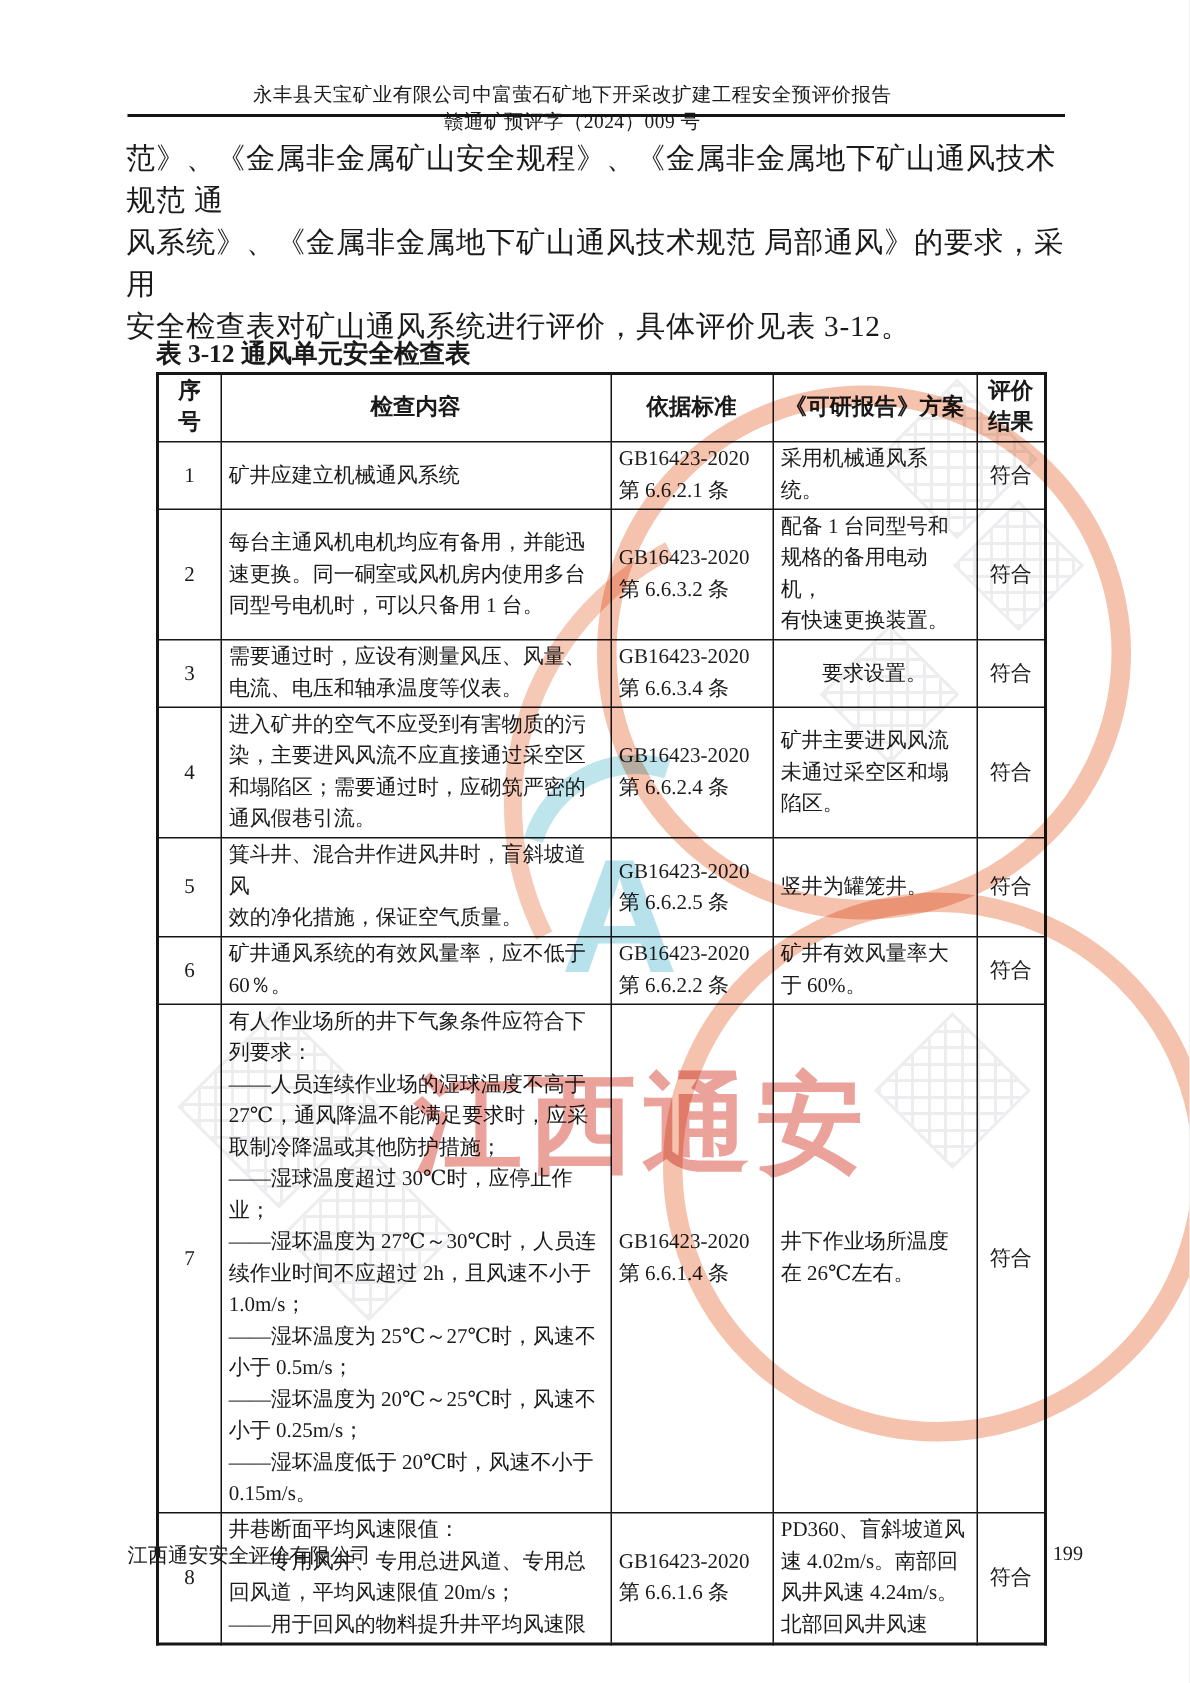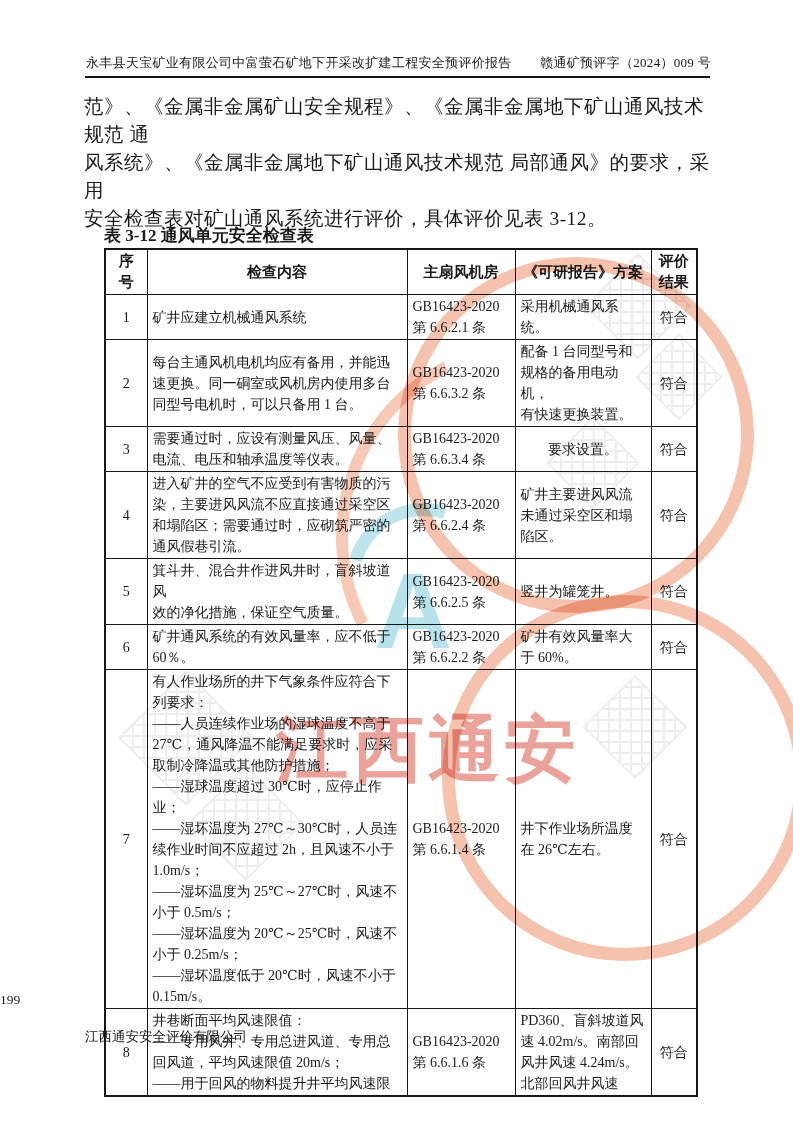--- a/index.html
+++ b/index.html
@@ -4,23 +4,23 @@
 <style>
   html,body { margin:0; padding:0; background:#e8e8e8; }
   .page {
     position:relative; width:793px; height:1122px; margin:0 auto;
     background:#ffffff; overflow:hidden;
     font-family:"Liberation Serif","DejaVu Serif",serif;
     color:var(--ink,#1a1a1a);
   }
   
   .hdr {
-    position:absolute; left:86px; width:625px; top:54px;
-    display:flex; justify-content:space-between; align-items:flex-start;
-    font-size:13px; letter-spacing:0.3px; white-space:nowrap;
+    position:absolute; left:69px; width:625px; top:54px;
+    display:flex; justify-content:space-between; align-items:center;
+    font-size:13px; letter-spacing:0.3px; white-space:nowrap;flex-direction:column;
   }
   .hdr-rule {
     position:absolute; left:85px; width:625px; top:76px;
     border-top:2px solid #141414; height:0;
   }
   
   .para {
     position:absolute; left:84px; width:628px; top:93px;
     font-size:19.5px; line-height:28px; white-space:pre-line;
     letter-spacing:0.5px;
@@ -46,21 +46,21 @@
     overflow:hidden;
   }
   table.chk th {
     font-weight:bold; text-align:center; font-size:15px; padding:1px 2px;
   }
   td.c-no, td.c-result { text-align:center; padding:1px 2px; }
   td.c-content, td.c-basis, td.c-plan { text-align:left; }
   tbody tr:nth-child(3) td.c-plan { text-align:center; }
   
   .foot-company { position:absolute; left:85px; top:1028px; font-size:13.5px; }
-  .foot-page { position:absolute; left:0; width:722px; top:992px; text-align:left; font-size:13.5px; }
+  .foot-page { position:absolute; left:0; width:722px; top:1028px; text-align:right; font-size:13.5px; }
   
   .wm { position:absolute; pointer-events:none; mix-blend-mode:multiply; }
   .ring { border-radius:50%; border:13px solid var(--stamp,#e97e52); opacity:.48; }
   .ring-a { left:398px; top:257px; width:330px; height:330px; }
   .ring-b { left:442px; top:595px; width:340px; height:340px; }
   .arc-c  {
     left:336px; top:340px; width:370px; height:370px; border-radius:50%;
     border:12px solid transparent; border-left-color:var(--stamp,#e97e52);
     opacity:.42; transform:rotate(18deg);
   }
@@ -116,21 +116,21 @@
         <col style="width:260px">
         <col style="width:108px">
         <col style="width:136px">
         <col style="width:46px">
     </colgroup>
     <thead>
       <tr>
         <th>序
 号</th>
         <th>检查内容</th>
-        <th>主扇风机房</th>
+        <th>依据标准</th>
         <th>《可研报告》方案</th>
         <th>评价
 结果</th>
       </tr>
     </thead>
     <tbody>
       <tr>
         <td class="c-no">1</td>
         <td class="c-content">矿井应建立机械通风系统</td>
         <td class="c-basis">GB16423-2020

